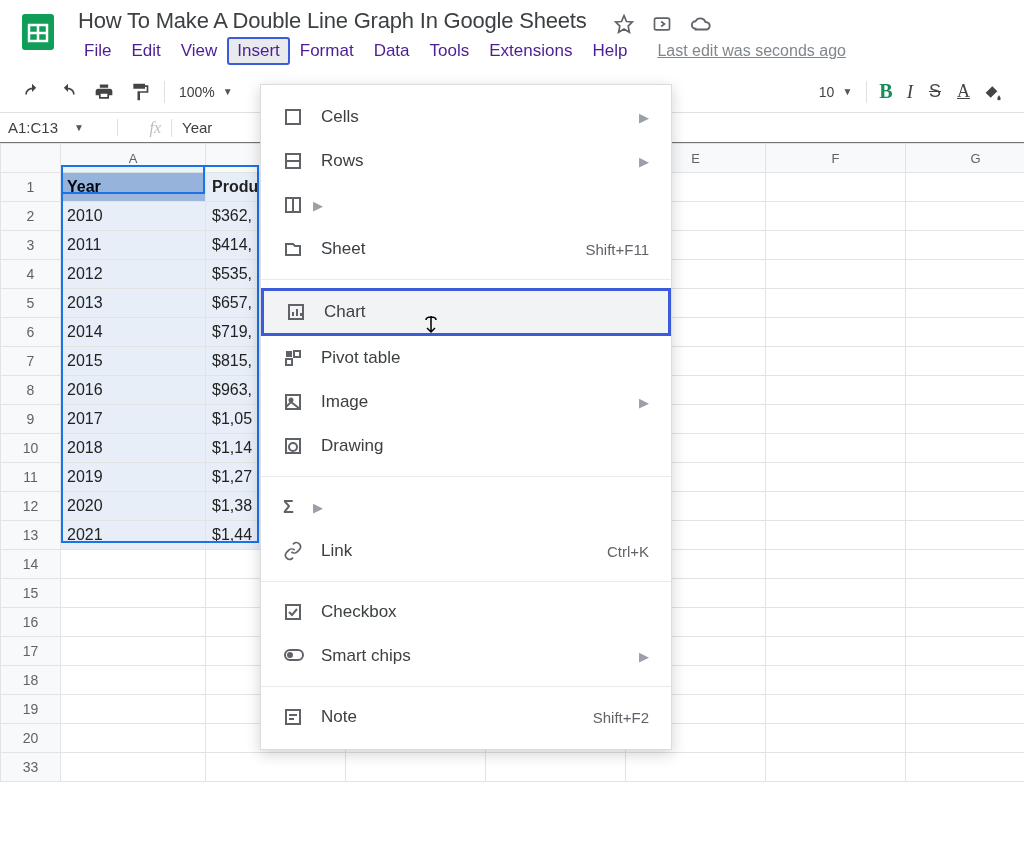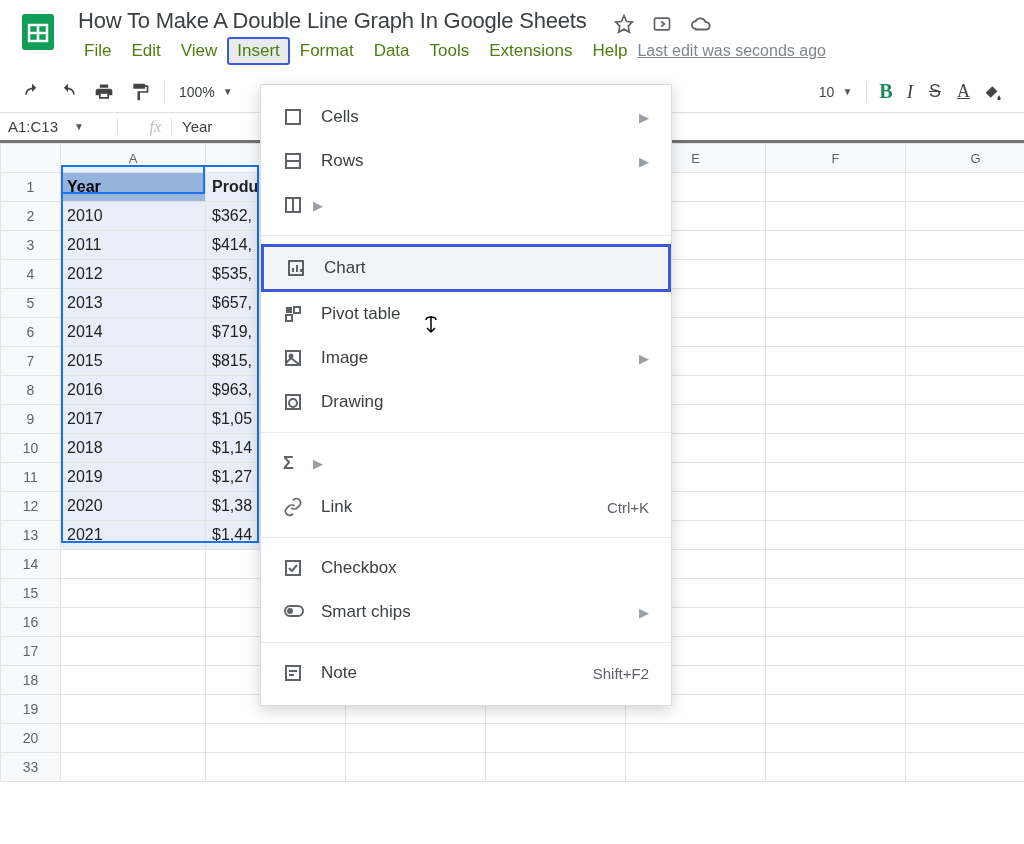--- a/index.html
+++ b/index.html
@@ -9,40 +9,40 @@
   .titlebar { display: flex; align-items: flex-start; padding: 8px 14px 0 14px; }
   .logo { width: 48px; height: 48px; margin-right: 12px; display: flex; align-items: center; justify-content: center; }
   .logo svg { width: 40px; height: 40px; }
   .title-area { flex: 1; }
   .doc-title { font-size: 22px; color: #3c4043; padding: 3px 4px; letter-spacing: -0.2px;}
   .title-icons { display: inline-flex; align-items: center; gap: 18px; padding-left: 20px; vertical-align: middle;}
   .title-icons span { color: #5f6368; }
 
   
   .menubar { display: flex; align-items: center; padding: 3px 0 6px 0; font-size: 17px;}
-  .menubar-item { padding: 4px 10px; color: #4d7c0f; cursor: pointer; border-radius: 3px; }
+  .menubar-item { padding: 4px 10px; color: #4c1d95; cursor: pointer; border-radius: 3px; }
   .menubar-item.active { background: #e8eaed; border: 2px solid #3b5bdb; padding: 2px 8px; }
-  .last-edit { color: #80868b; text-decoration: underline; font-size: 16px;}
+  .last-edit { margin-left: 20px; color: #80868b; text-decoration: underline; font-size: 16px;}
 
   
   .toolbar { display: flex; align-items: center; padding: 6px 14px; border-bottom: 1px solid #e0e0e0; height: 42px; }
   .toolbar .tb-btn { color: #444; padding: 4px 8px; display:flex; align-items:center; }
   .toolbar .sep { width: 1px; height: 22px; background: #e0e0e0; margin: 0 6px; }
   .toolbar .zoom { font-size: 14px; color:#3c4043;}
   .toolbar .filler { flex:1; }
   .fontsize { font-size:14px; }
   .bold-b { font-family: Georgia, serif; font-weight: bold; font-size: 20px; color: #1a8c5a; padding: 0 6px;}
   .italic-i { font-style: italic; font-family: Georgia, serif; font-size: 19px; color:#444; padding:0 8px;}
   .strike { text-decoration: line-through; font-size: 18px; padding:0 8px; color:#444;}
   .underA { text-decoration: underline; font-size: 18px; padding:0 8px; color:#444; font-family:Georgia,serif;}
   .paint { padding:0 6px; color:#444;}
   .caret-down { font-size: 10px; color: #555; padding-left:8px;}
 
   
-  .fxbar { display:flex; align-items:center; border-bottom:3px solid #737373; height:30px;}
+  .fxbar { display:flex; align-items:center; border-bottom:1px solid #737373; height:30px;}
   .namebox { width:118px; border-right:1px solid #e0e0e0; display:flex; align-items:center; padding:0 8px; font-size:15px;}
   .namebox .caret-down { padding-left:16px; }
   .fx { width:54px; display:flex; align-items:center; justify-content:flex-end; padding-right:10px; font-style:italic; color:#bdbdbd; font-family:Georgia,serif; font-size:16px; border-right:1px solid #e0e0e0;}
   .fxval { padding-left:10px; font-size:15px;}
 
   
   .grid-wrap { position:relative; }
   table.sheet { border-collapse: collapse; table-layout: fixed; width: 100%; }
   .sheet th, .sheet td { border: 1px solid #e3e3e3; height:29px; }
   .sheet thead th { background:#f8f9fa; color:#5f6368; font-weight:normal; font-size:13px; text-align:center; }
@@ -436,20 +436,29 @@
   </div>
   <div class="menu-item">
     <span class="mi-icon">
         <svg width="20" height="20" viewBox="0 0 20 20" fill="none" stroke="#5f6368" stroke-width="2">
           <rect x="3" y="3" width="14" height="14"></rect>
           <line x1="10" y1="3" x2="10" y2="17"></line>
         </svg>
       </span>
     <span class="mi-arrow">▶</span>
   </div>
+  <div class="menu-item">
+    <span class="mi-icon">
+        <svg width="20" height="20" viewBox="0 0 20 20" fill="none" stroke="#5f6368" stroke-width="2">
+          <path d="M3 5h7l2 2h5v9H3z"></path>
+        </svg>
+      </span>
+    <span class="mi-label">Sheet</span>
+    <span class="mi-right">Shift+F11</span>
+  </div>
   <div class="menu-divider"></div>
   <div class="menu-item highlight">
     <span class="mi-icon">
         <svg width="20" height="20" viewBox="0 0 20 20" fill="none" stroke="#5f6368" stroke-width="2">
           <rect x="3" y="3" width="14" height="14"></rect>
           <line x1="7" y1="14" x2="7" y2="10"></line>
           <line x1="11" y1="14" x2="11" y2="7"></line>
           <line x1="15" y1="14" x2="15" y2="11"></line>
         </svg>
       </span>

